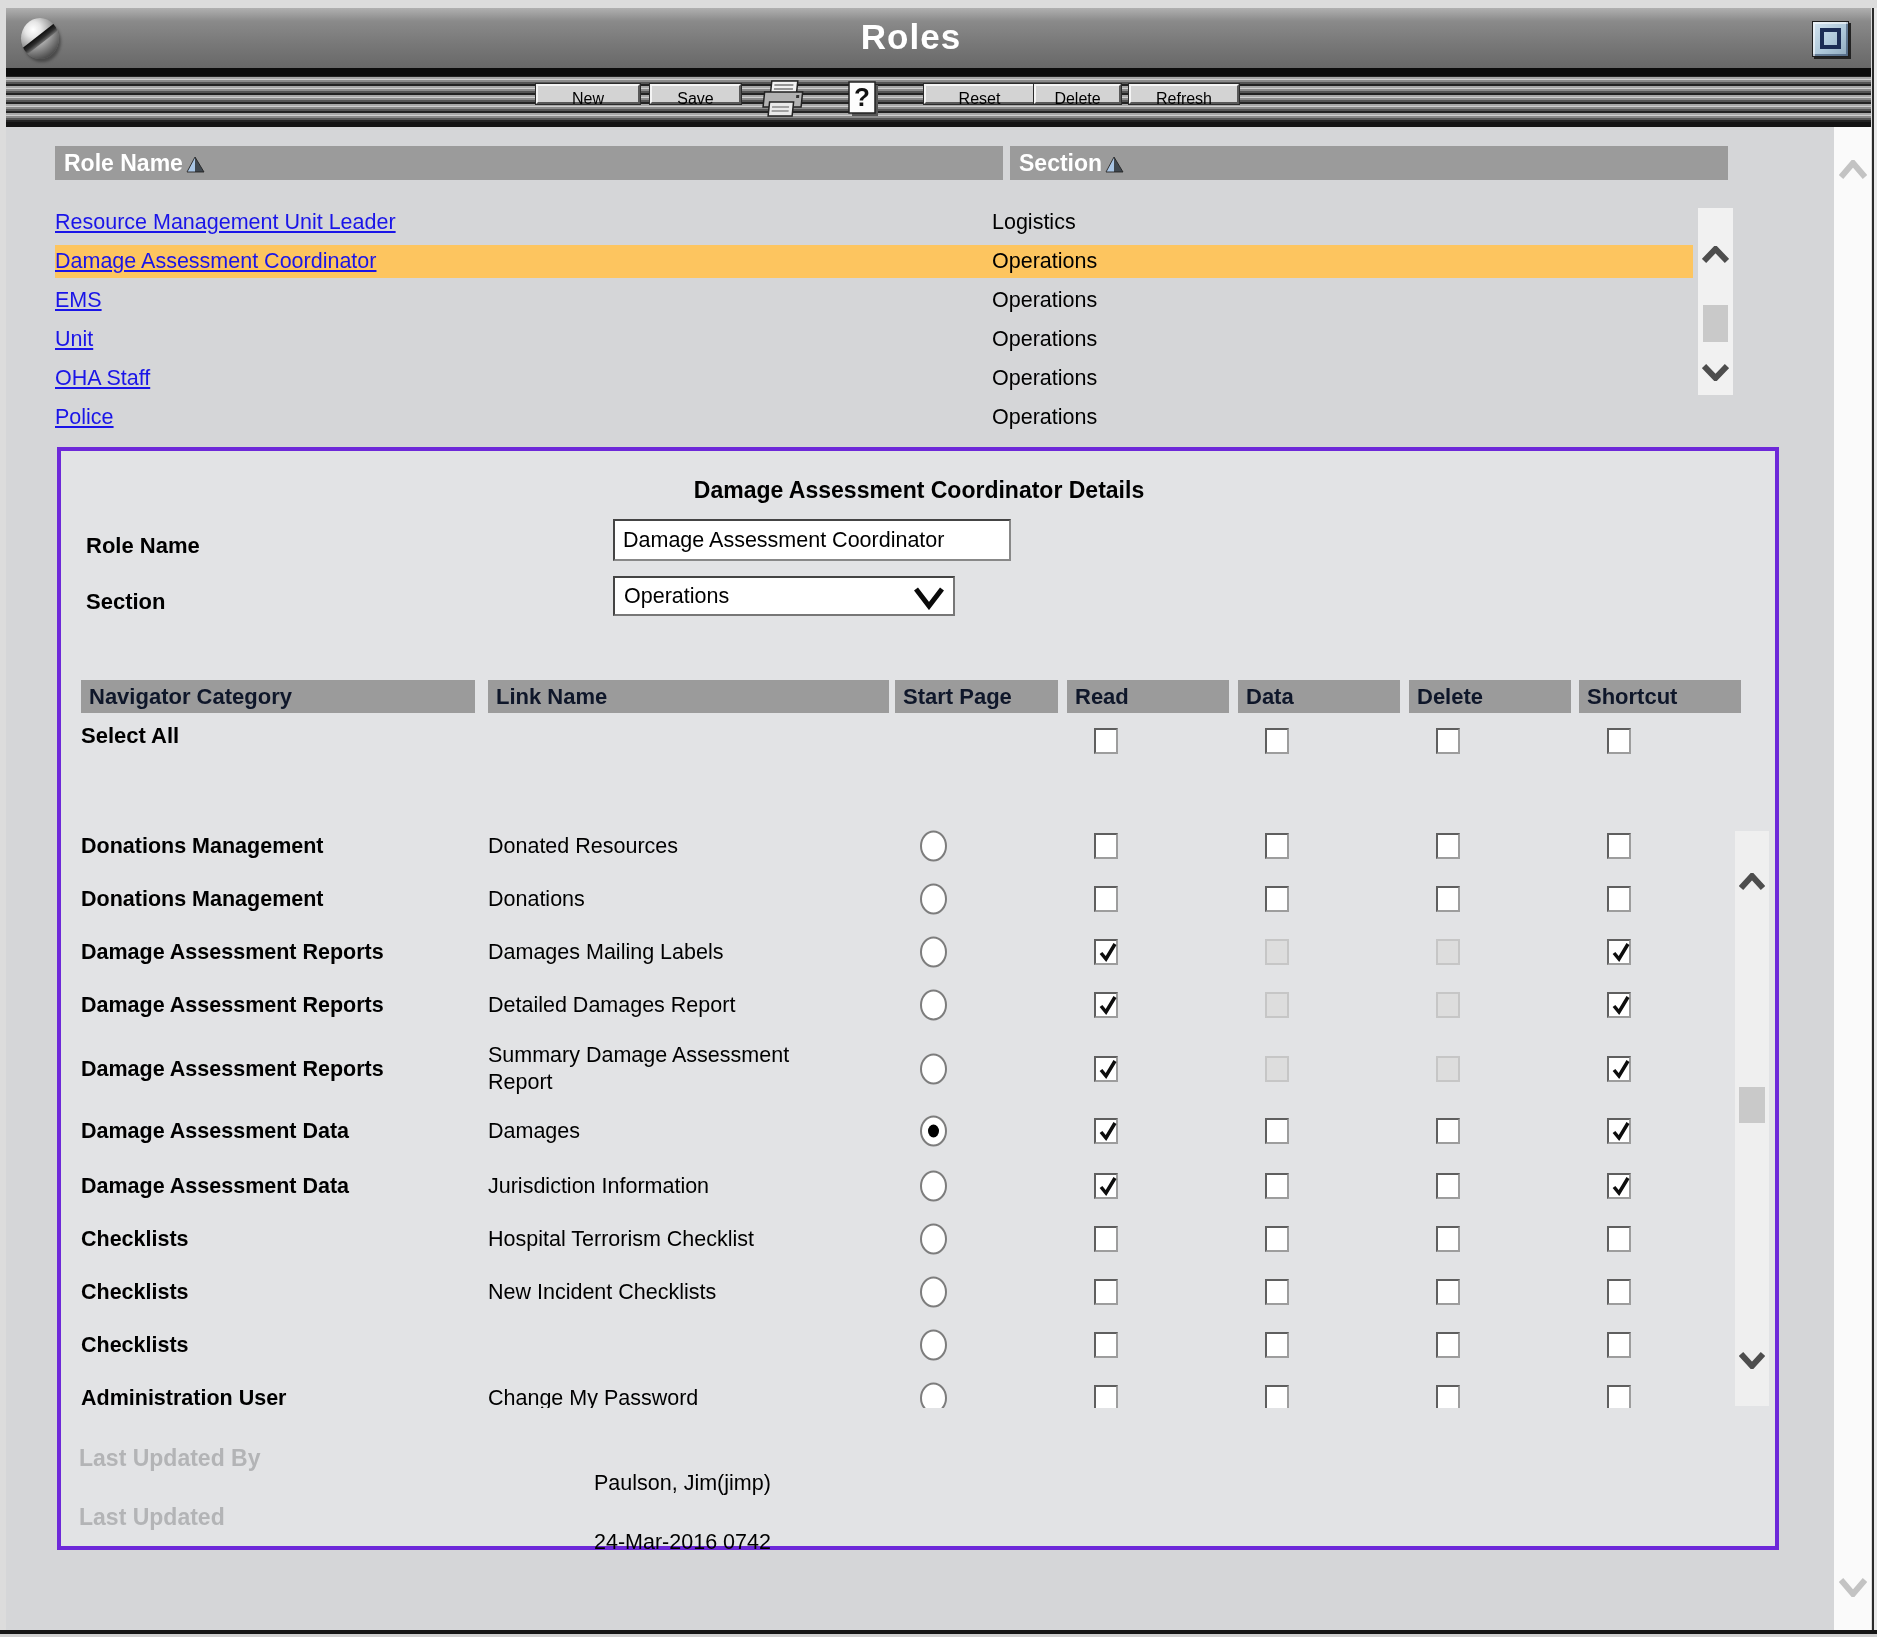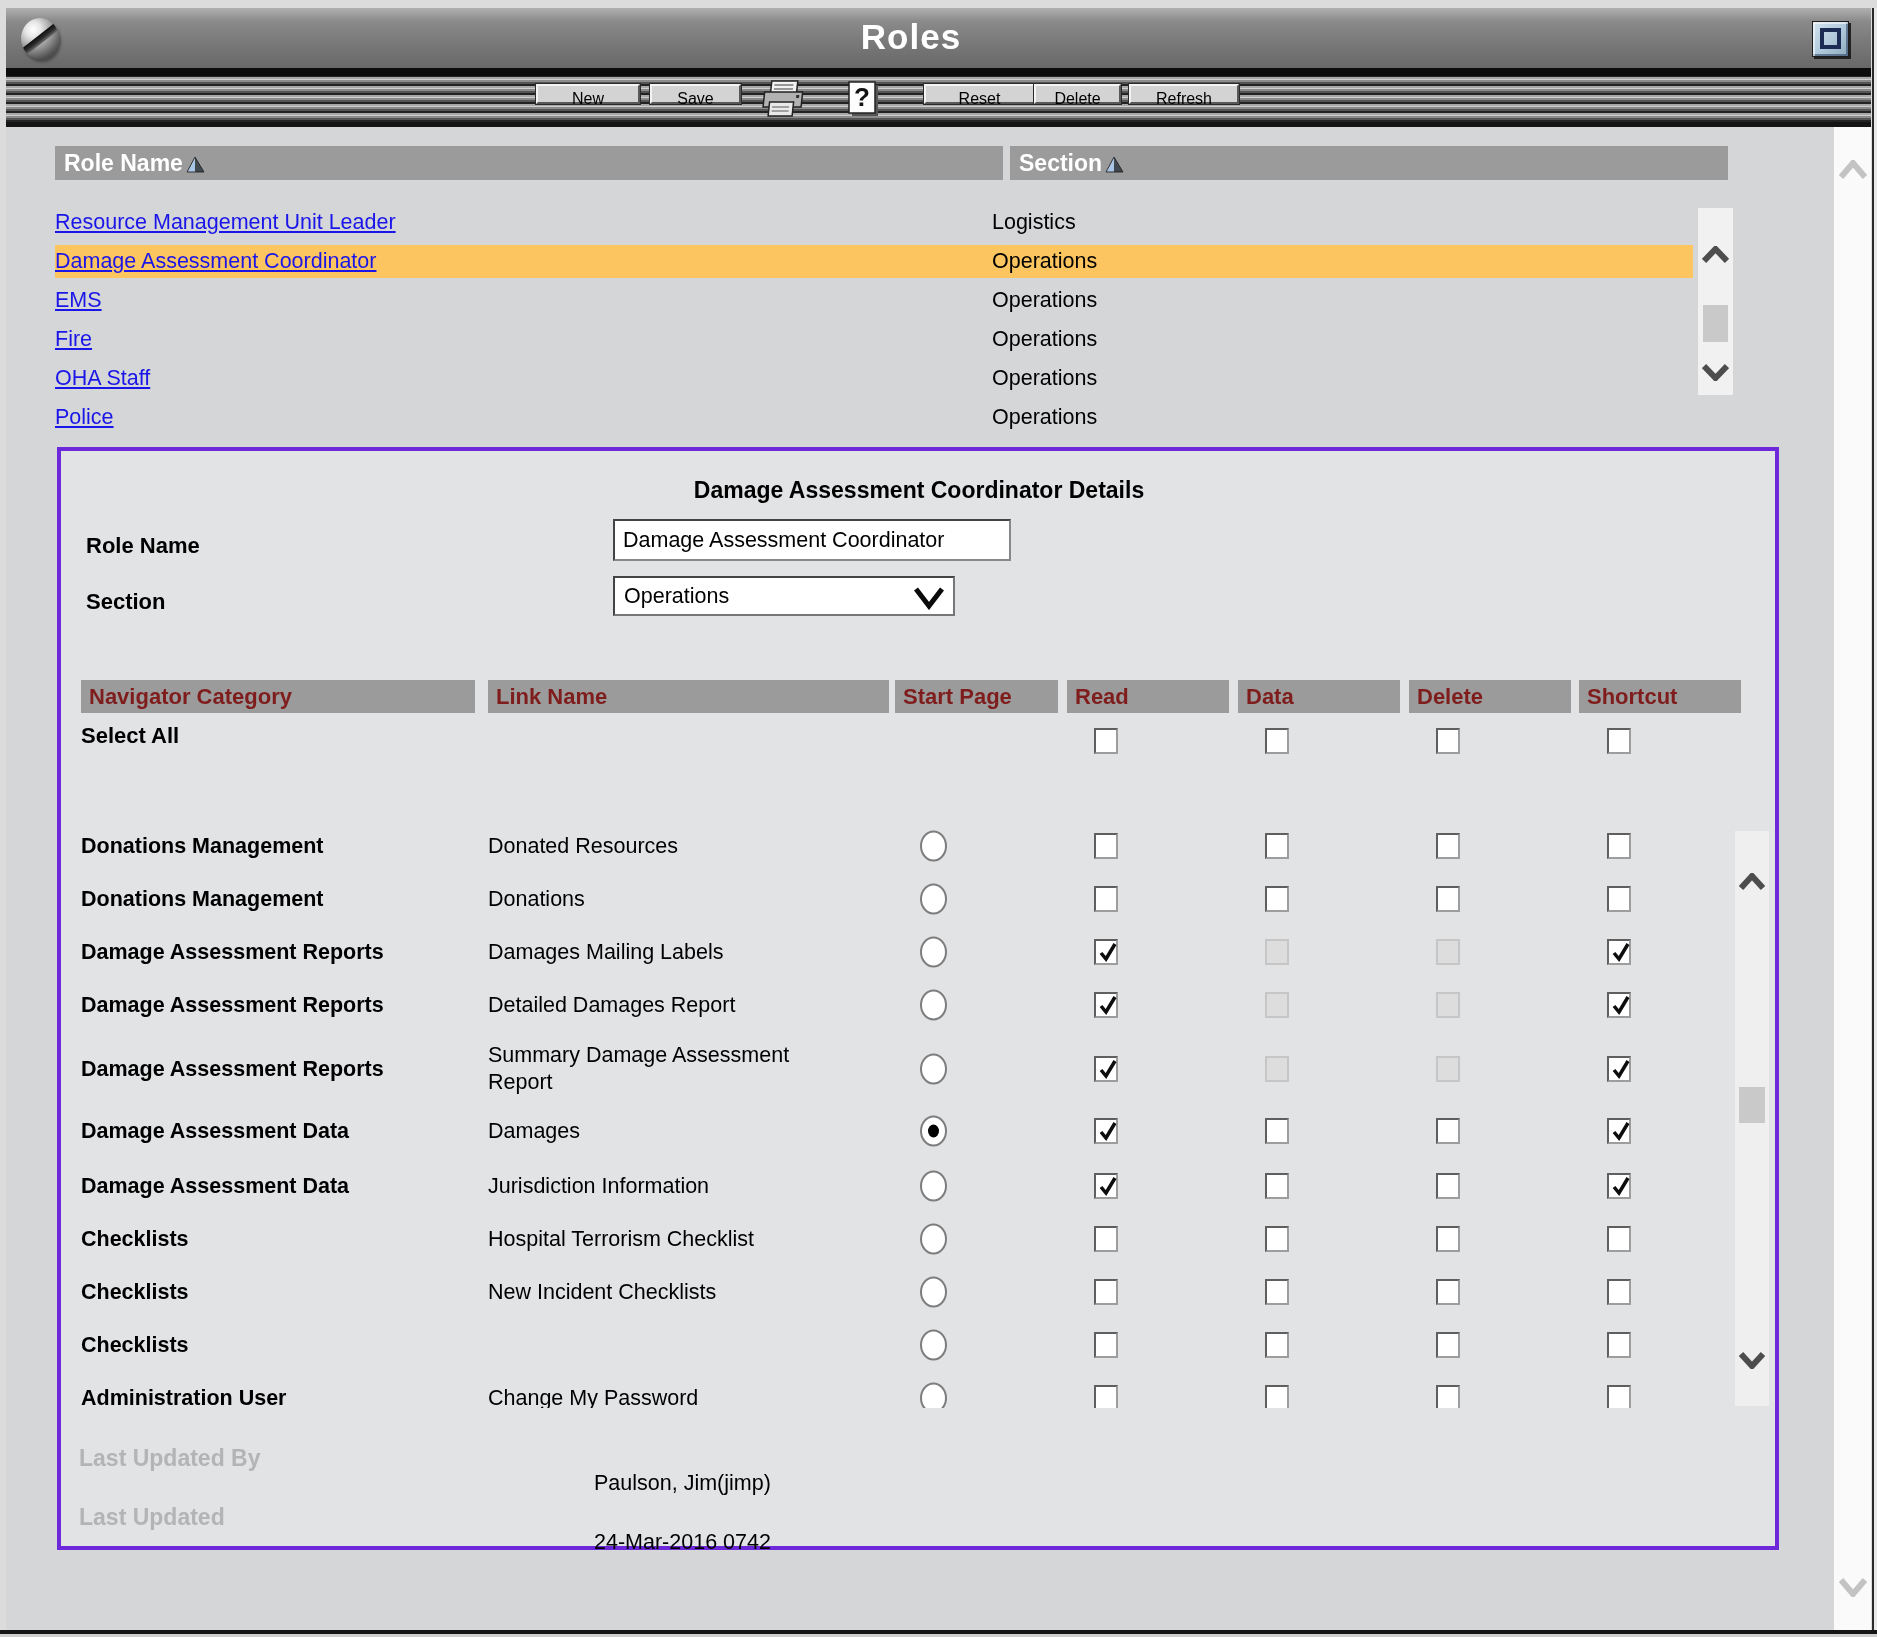--- a/index.html
+++ b/index.html
@@ -59,21 +59,21 @@
   
   .panel{left:57px;top:447px;width:1722px;height:1103px;border:4px solid #6d28d9;background:#e2e3e5;}
   .d-title{left:0;top:26px;width:1716px;text-align:center;font-size:23px;font-weight:bold;}
   .d-lbl{font-size:22px;font-weight:bold;}
   .d-input{left:552px;top:68px;width:398px;height:42px;border:2px solid #444;border-bottom-color:#888;border-right-color:#888;
     background:#fff;font-size:21.5px;padding:0 8px;font-family:"Liberation Sans","DejaVu Sans",sans-serif;}
   .d-select{left:552px;top:125px;width:342px;height:40px;border:2px solid #444;border-bottom-color:#777;border-right-color:#777;
     background:#fff;font-size:21.5px;line-height:36px;padding-left:9px;cursor:default;}
   .d-select svg{position:absolute;right:8px;top:8px;}
 
-  .ph{top:229px;height:33px;position:absolute;background:var(--hdr,#9b9b9b);color:#7f1d1d;
+  .ph{top:229px;height:33px;position:absolute;background:var(--hdr,#9b9b9b);color:#0f172a;
     font-weight:bold;font-size:22px;line-height:33px;padding-left:8px;white-space:nowrap;}
   .ph0{left:20px;width:394px;}  .ph1{left:427px;width:401px;} .ph2{left:834px;width:163px;}
   .ph3{left:1006px;width:162px;}.ph4{left:1177px;width:162px;}.ph5{left:1348px;width:162px;}
   .ph6{left:1518px;width:162px;}
   .selall{left:20px;top:272px;font-size:22px;font-weight:bold;}
 
   .cb{position:absolute;width:24px;height:26px;background:#fff;border:2px solid #5f5f5f;
     border-bottom-color:#9d9d9d;border-right-color:#9d9d9d;}
   .cb.dis{background:#dddddd;border-color:#c6c6c6;}
   .cb svg{position:absolute;left:0px;top:-1px;}
@@ -147,21 +147,21 @@
   <div class="abs hdr rl-hdr2">
     <span>Section</span><span class="sortico"><svg width="19" height="17" viewBox="0 0 19 17">
           <polygon points="9,1 18,16 1,16" fill="#a9c6e6" stroke="#333" stroke-width="1"></polygon>
           <polygon points="9,1 18,16 9,16" fill="#1d1d1d" opacity="0.75"></polygon>
         </svg></span>
   </div>
   <div id="role-rows">
       <div class="abs rrow" style="top: 206px;"><span class="link">Resource Management Unit Leader</span><span class="sect">Logistics</span></div>
       <div class="abs rrow sel" style="top: 245px;"><span class="link">Damage Assessment Coordinator</span><span class="sect">Operations</span></div>
       <div class="abs rrow" style="top: 284px;"><span class="link">EMS</span><span class="sect">Operations</span></div>
-      <div class="abs rrow" style="top: 323px;"><span class="link">Fire</span><span class="sect">Operations</span></div>
+      <div class="abs rrow" style="top: 323px;"><span class="link">Unit</span><span class="sect">Operations</span></div>
       <div class="abs rrow" style="top: 362px;"><span class="link">OHA Staff</span><span class="sect">Operations</span></div>
       <div class="abs rrow" style="top: 401px;"><span class="link">Police</span><span class="sect">Operations</span></div>
     </div>
 
   <div class="abs sbar rl-sb">
     <svg class="chev" style="left:4px;top:38px;" width="27" height="18" viewBox="0 0 27 18">
         <polyline points="2,15 13.5,3 25,15" fill="none" stroke="#4d4d4d" stroke-width="6"></polyline>
       </svg>
     <div class="thumb" style="left:5px;top:97px;width:25px;height:37px;"></div>
     <svg class="chev" style="left:4px;top:155px;" width="27" height="18" viewBox="0 0 27 18">

